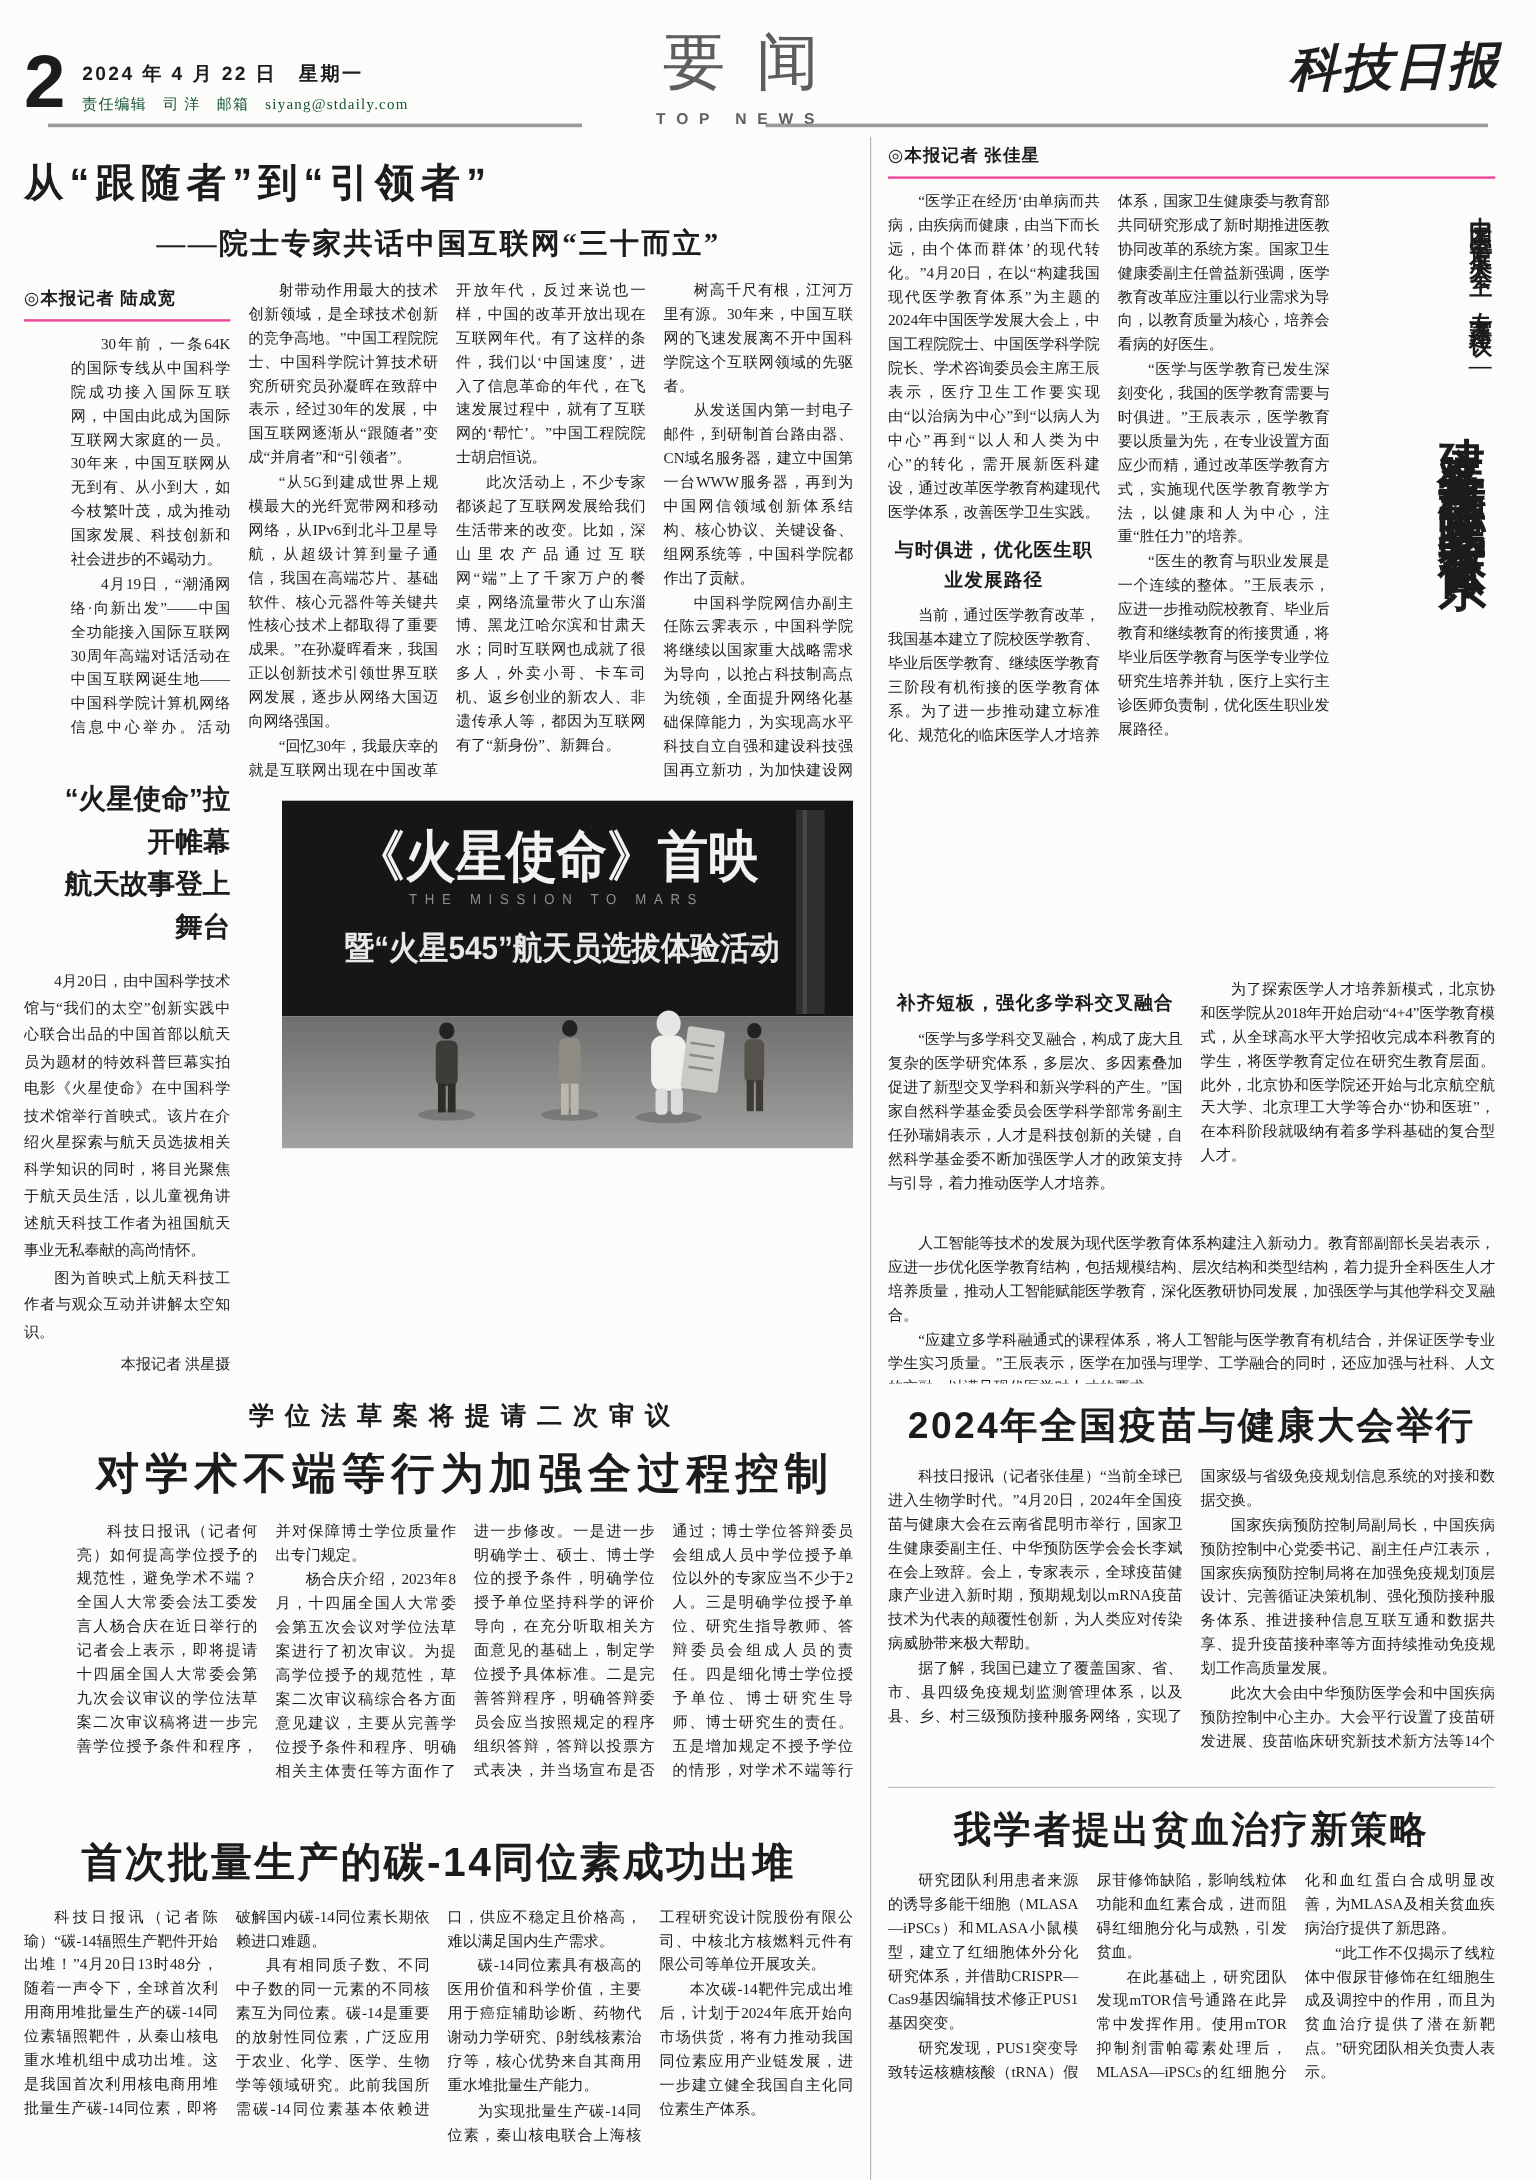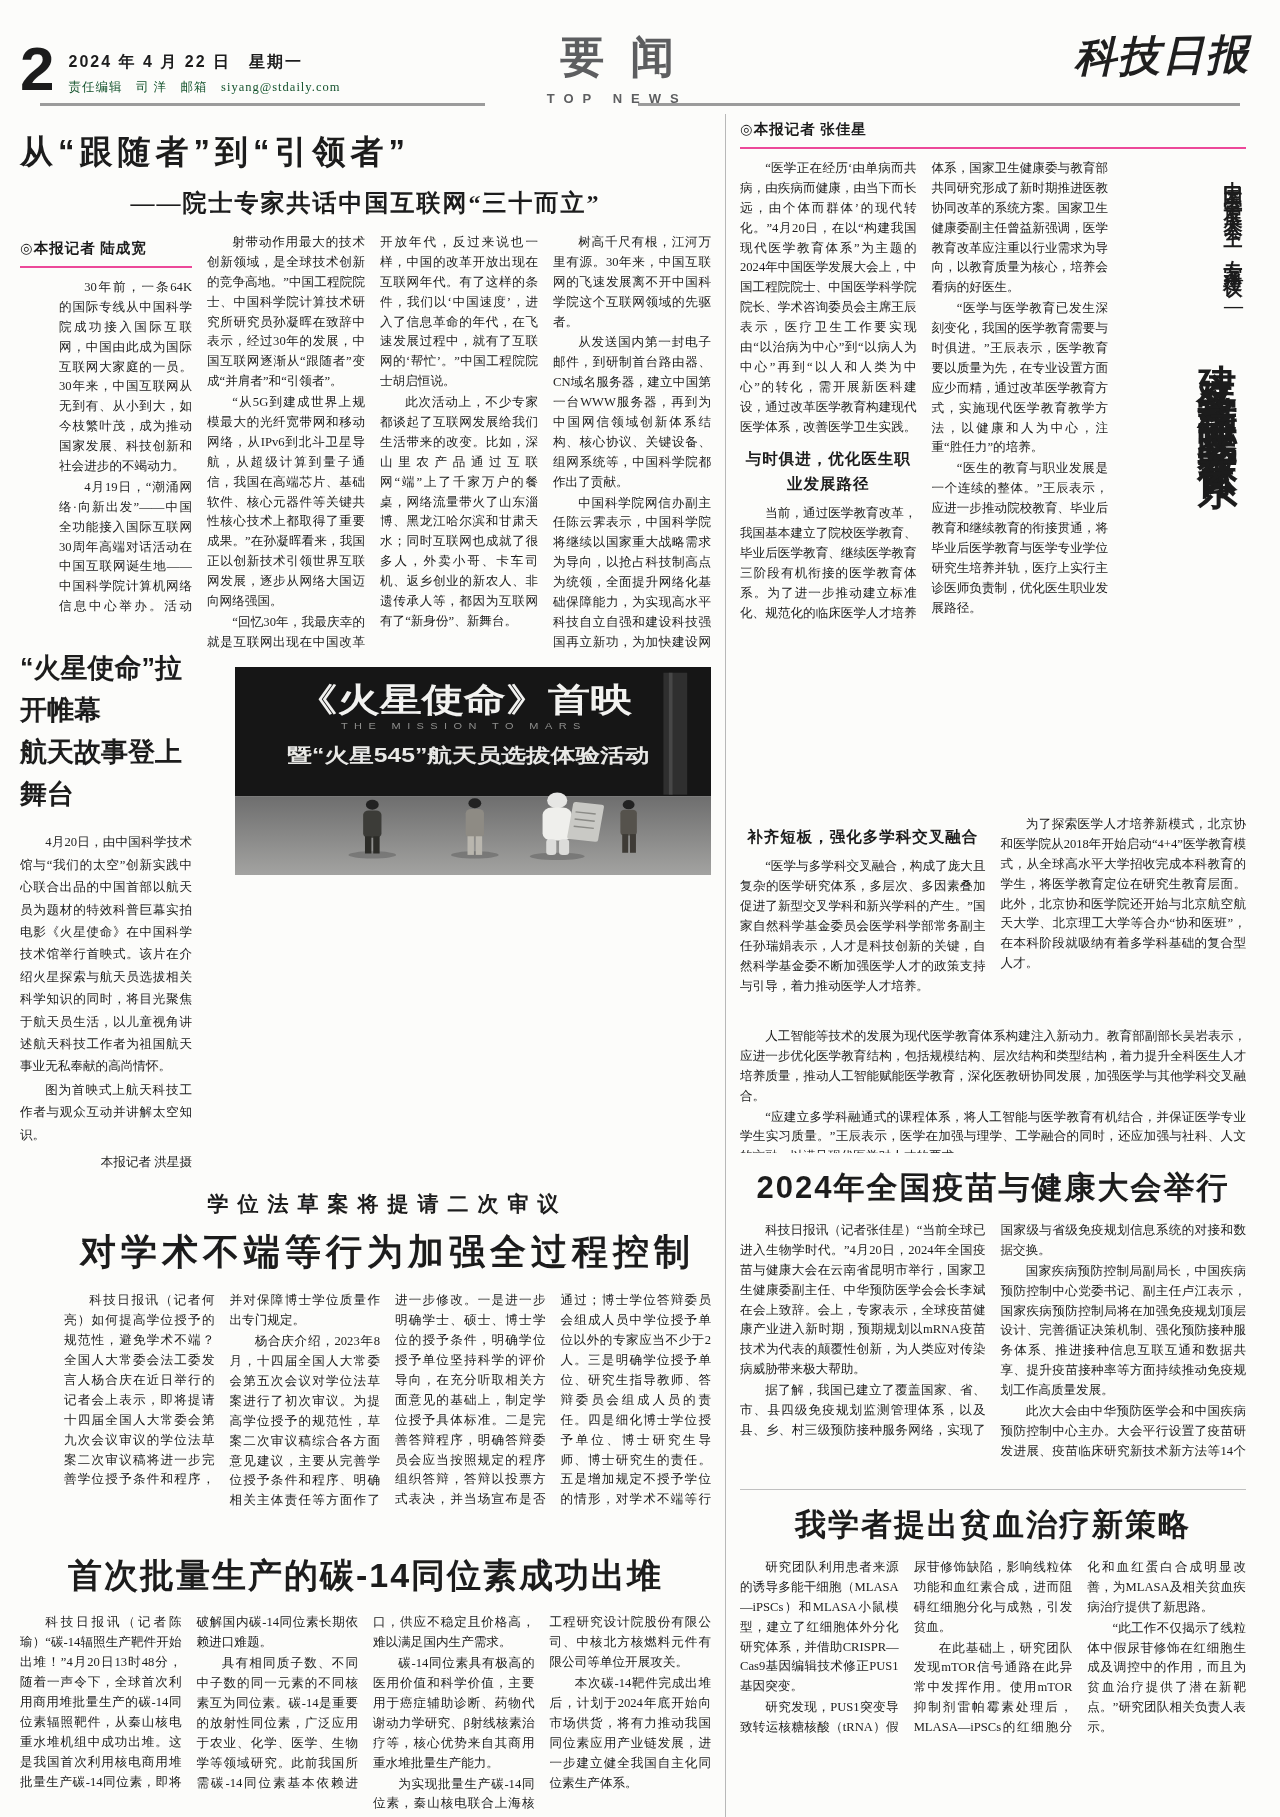--- a/index.html
+++ b/index.html
@@ -8,21 +8,21 @@
   .page { width:1280px; height:1817px; background:#fcfcfa; margin:0 auto; position:relative;
           padding:0 20px; overflow:hidden; }
 
   
   .page-header { height:106px; position:relative; display:flex; align-items:flex-end; }
   .hdr-left { display:flex; align-items:flex-end; gap:14px; padding-bottom:10px; width:440px; }
   .page-num { font-family:"Liberation Sans",sans-serif; font-weight:900; font-size:62px; line-height:.85; }
   .hdr-meta .date { font-family:"Liberation Sans",sans-serif; font-weight:700; font-size:16px; letter-spacing:2px; }
   .hdr-meta .editors { font-size:12.5px; color:#14532d; margin-top:6px; letter-spacing:1px; }
   .hdr-center { position:absolute; left:50%; transform:translateX(-62%); bottom:0; text-align:center; width:190px; }
-  .section-cn { font-family:"Liberation Sans",sans-serif; font-weight:700; font-size:44px; color:#5d5e60; letter-spacing:26px; padding-left:26px; }
+  .section-cn { font-family:"Liberation Sans",sans-serif; font-weight:400; font-size:52px; color:#5d5e60; letter-spacing:26px; padding-left:26px; }
   .section-en { font-family:"Liberation Sans",sans-serif; font-weight:700; font-size:13px; color:#5d5e60; letter-spacing:9px; margin-top:4px; }
   .masthead { position:absolute; right:10px; bottom:22px; font-family:"DejaVu Serif",serif; font-weight:700;
               font-style:italic; font-size:42px; color:#1f1f1f; transform:rotate(-1deg); letter-spacing:2px; }
   .hdr-rule { position:absolute; height:3px; background:#9b9b9b; bottom:0; }
   .hdr-rule.left { left:20px; width:445px; }
   .hdr-rule.right { left:618px; right:20px; }
 
   
   .content { display:flex; margin-top:8px; }
   .left-region { width:706px; padding-right:14px; border-right:1px solid #b8b8b8; }
@@ -44,27 +44,27 @@
                    text-align:left; letter-spacing:5px; margin-top:16px; }
   .main-subtitle { font-size:24px; font-weight:700; text-align:center; letter-spacing:2px; margin:12px 0 14px; }
   .main-body-row { display:flex; gap:15px; }
   .main-col1 { width:172px; flex:none; }
   .main-rest { flex:1; min-width:0; }
   .intro-text { height:336px;margin-left:39px; }
   .main-rest-text { height:428px; }
 
   
   .mars { margin-top:34px; }
-  .mars h2 { font-family:"Liberation Sans",sans-serif; font-weight:900; font-size:27px;
-             text-align:left; line-height:1.55; margin-bottom:16px; }
+  .mars h2 { font-family:"Liberation Sans",sans-serif; font-weight:900; font-size:23px;
+             text-align:right; line-height:1.55; margin-bottom:16px;margin-left:20px; }
   .mars .textflow { line-height:1.78; color:#222; }
   .mars .credit { text-align:right; font-weight:400; text-indent:0; margin-top:4px; }
 
   
-  .photo { margin-top:6px; height:208px;padding-left:28px; }
+  .photo { margin-top:6px; height:290px;padding-left:28px; }
   .photo svg { display:block; width:100%; height:100%; }
 
   
   .degree { margin-top:16px;margin-left:44px; }
   .kicker { font-size:21px; font-weight:700; text-align:center; letter-spacing:9px; }
   .degree h1 { font-family:"Liberation Sans",sans-serif; font-weight:900; font-size:36px;
                text-align:center; letter-spacing:5px; margin:10px 0 14px; }
   .degree .textflow { height:238px; }
 
   

